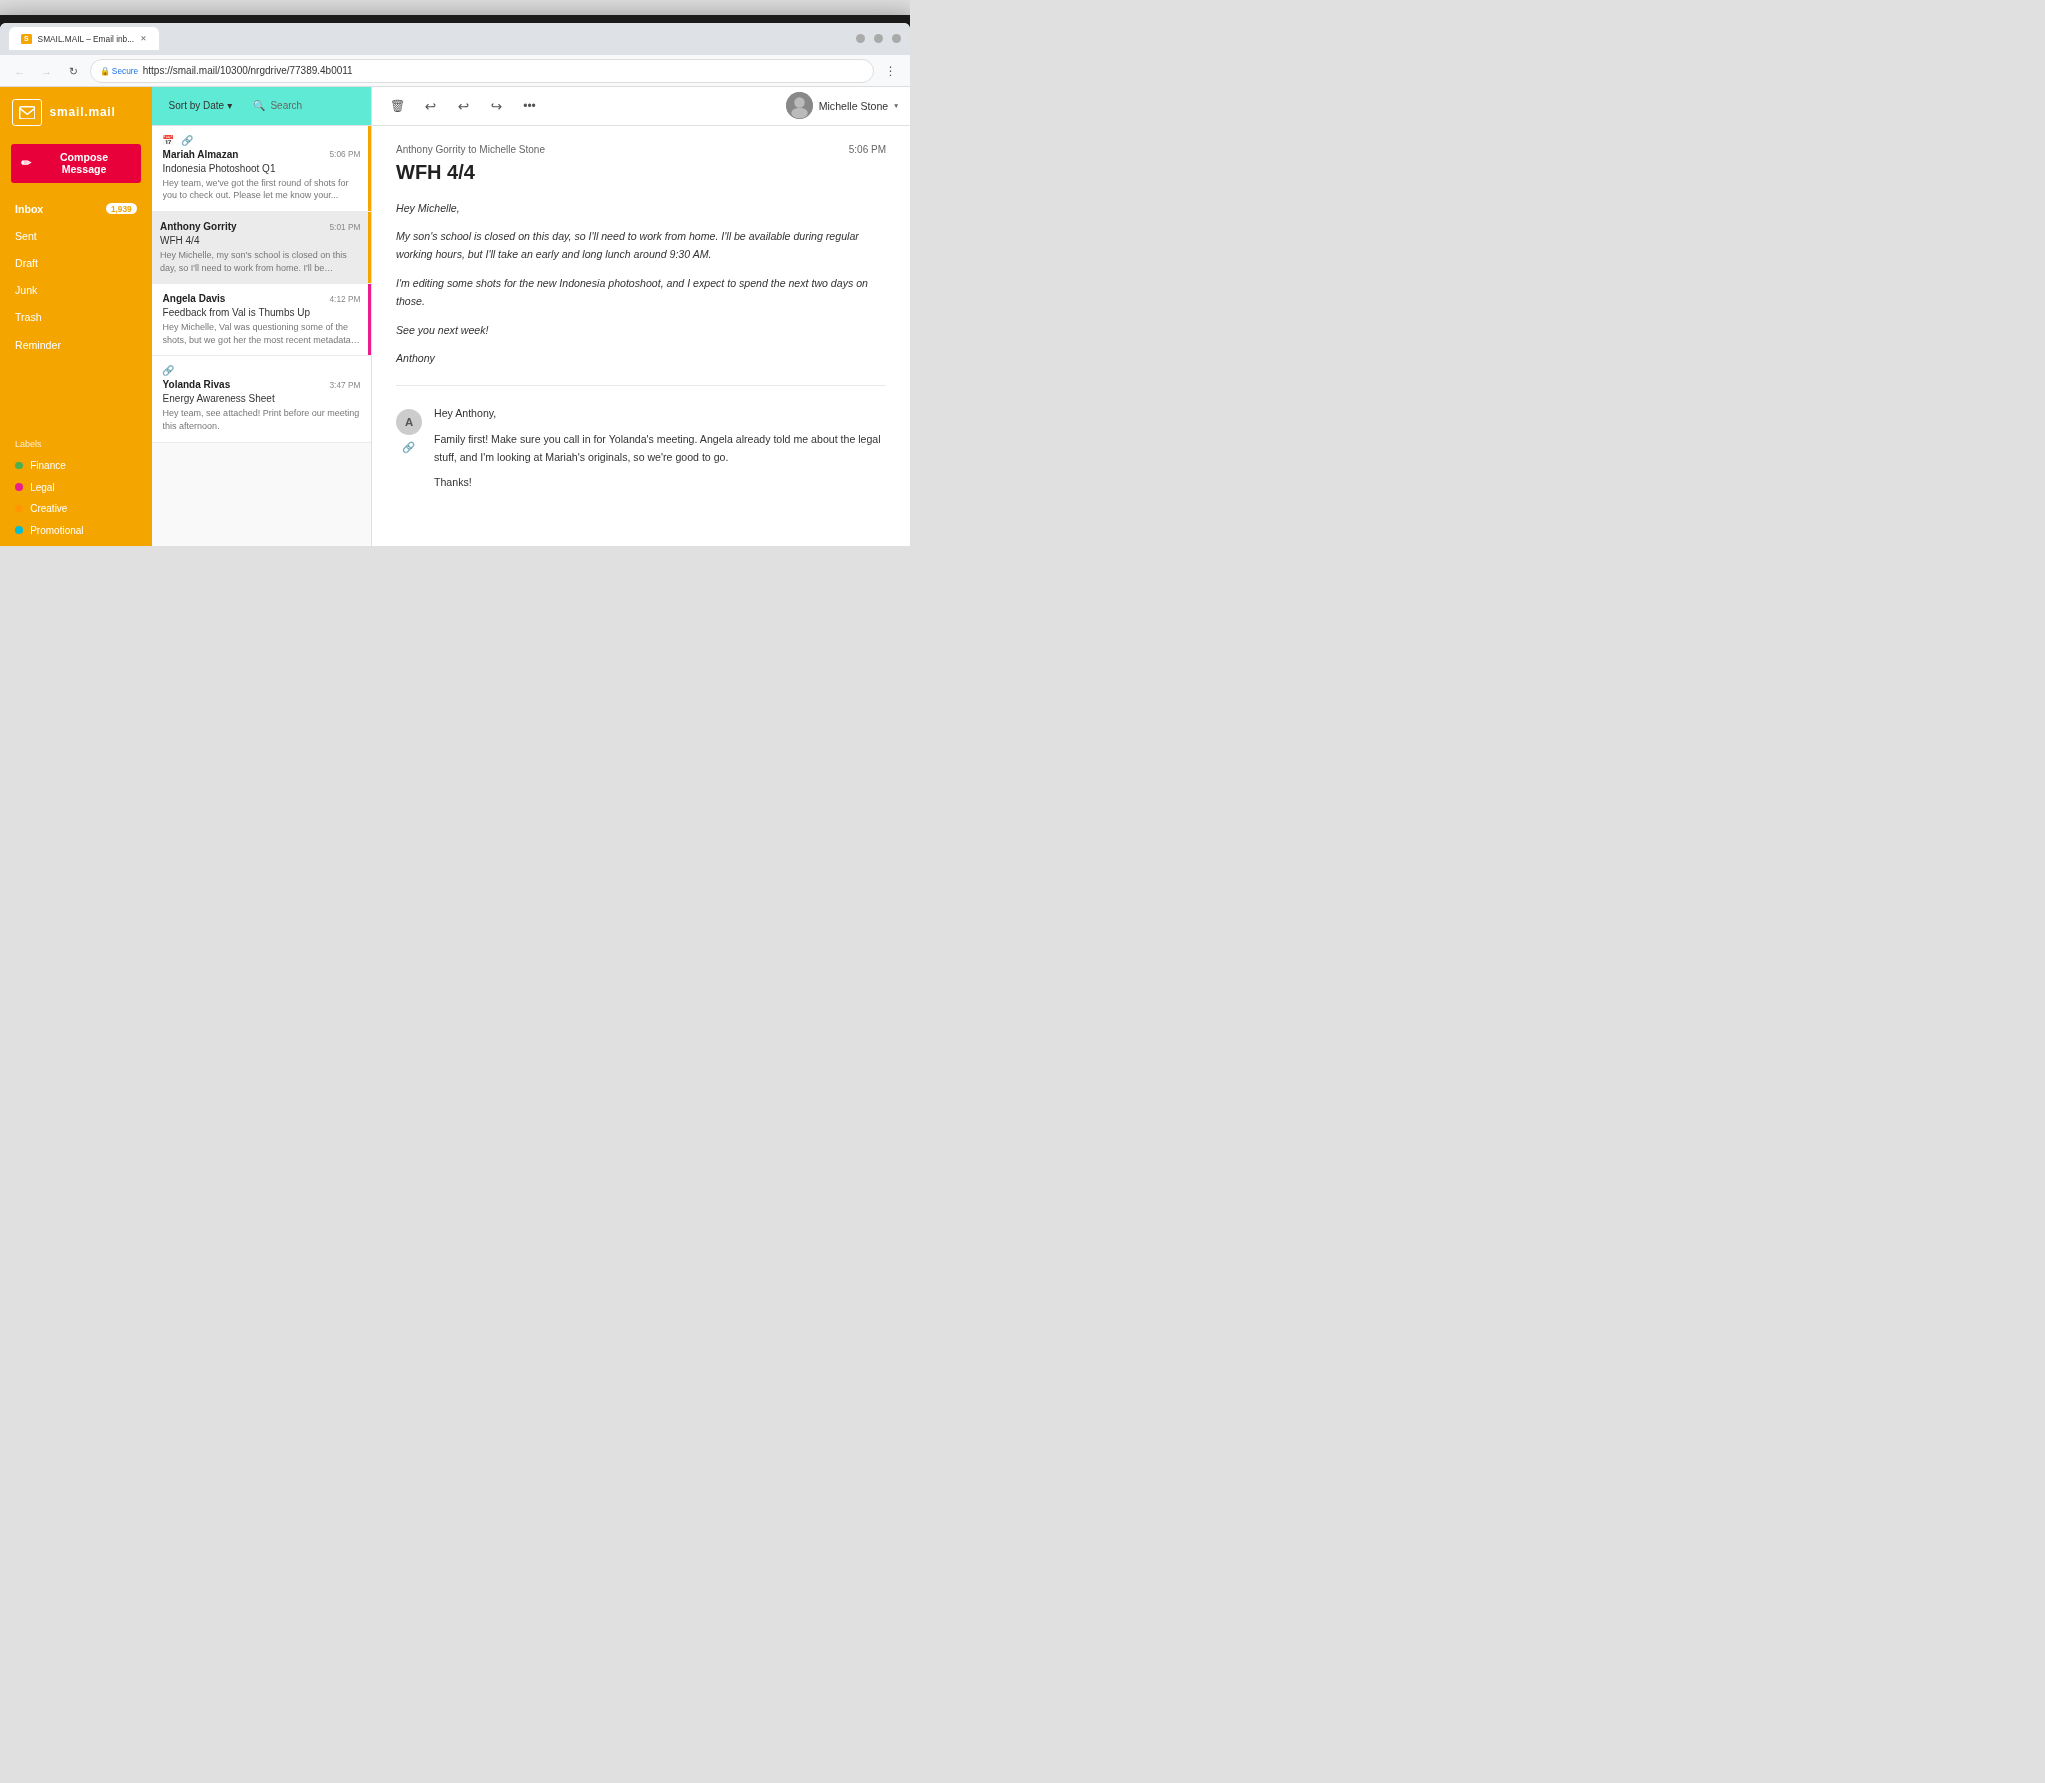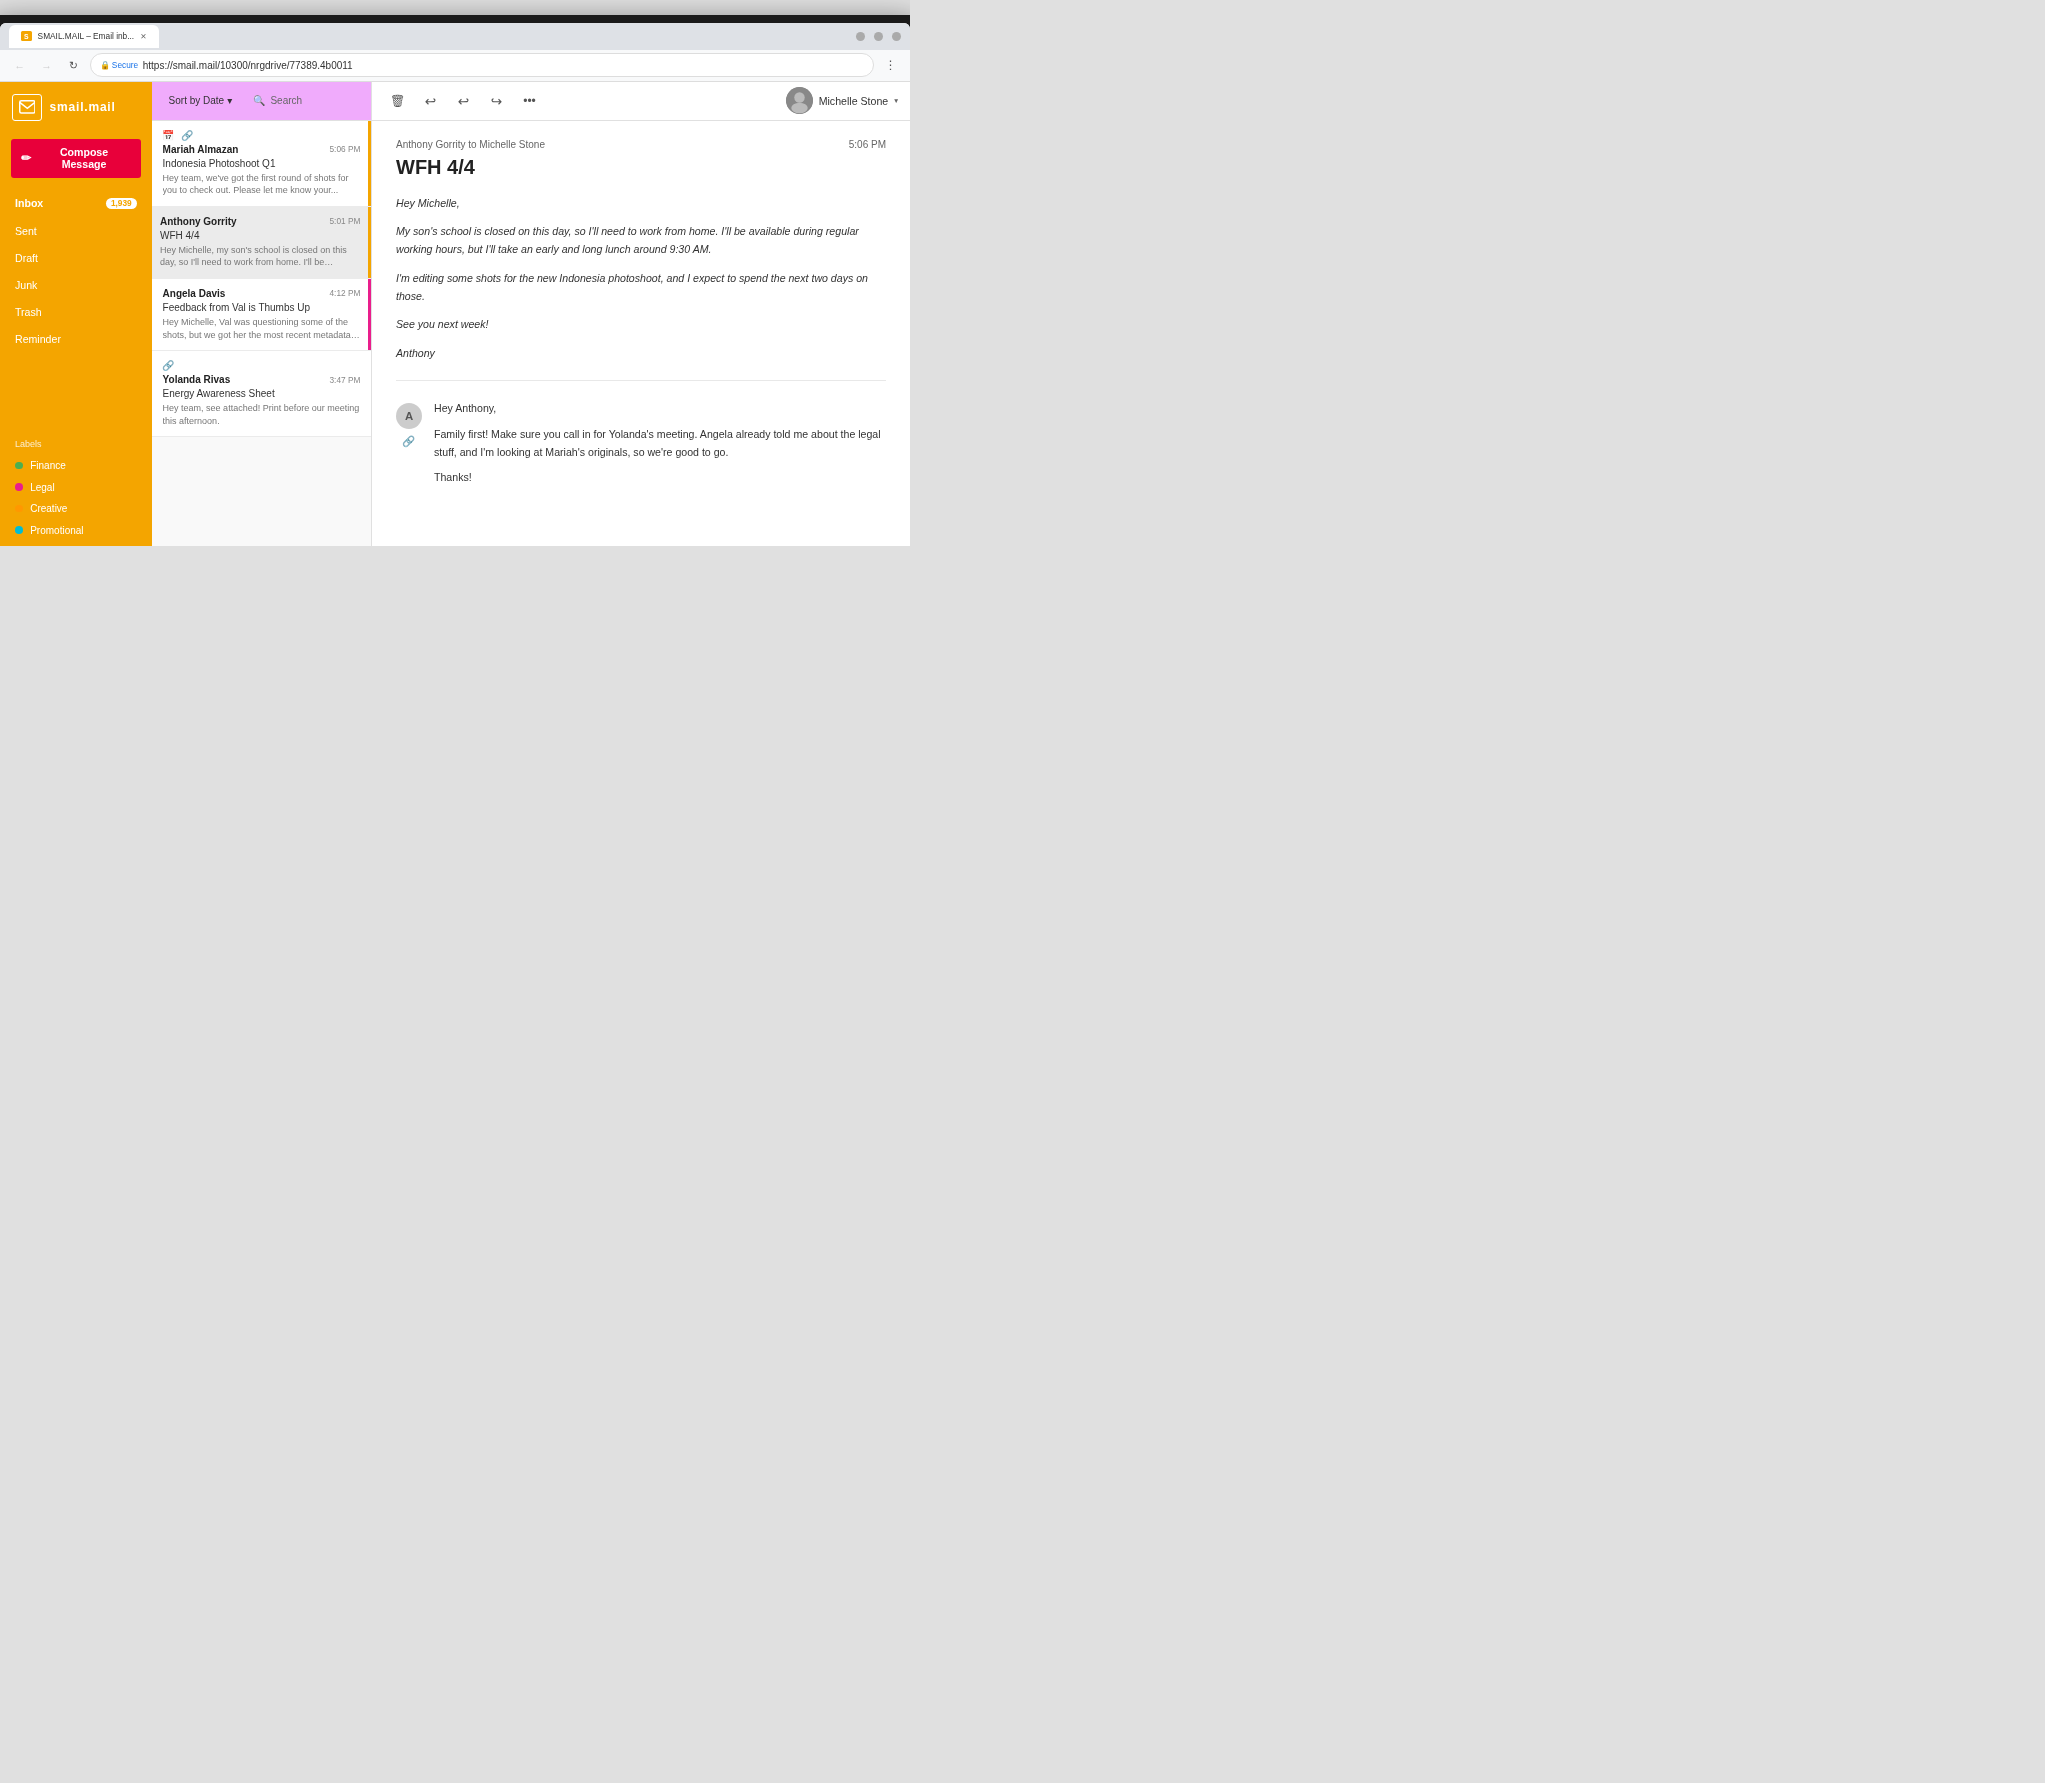--- a/index.html
+++ b/index.html
@@ -1,20 +1,20 @@
 <!DOCTYPE html>
 <html style="font-size:12px"><head>
   <meta charset="utf-8">
   <style>
     * { box-sizing: border-box; margin: 0; padding: 0; }
     body { font-family: 'Segoe UI', Arial, sans-serif; background: #e0e0e0; width: 910px; height: 546px; overflow: hidden; }
 
     
     .browser { width: 910px; height: 546px; display: flex; flex-direction: column; background: #f1f3f4; border-radius: 6px; overflow: hidden; box-shadow: 0 3px 15px rgba(0,0,0,0.3); }
-    .browser-titlebar { background: #dee1e6; height: 27px; display: flex; align-items: center; padding: 0 9px; gap: 6px; }
+    .browser-titlebar { background: #dee1e6; height: 33px; display: flex; align-items: center; padding: 0 9px; gap: 6px; }
     .browser-tabs { display: flex; align-items: center; gap: 1.5px; flex: 1; }
     .browser-tab { background: #fff; border-radius: 6px 6px 0 0; padding: 4.6px 12px; font-size: 9px; display: flex; align-items: center; gap: 6px; min-width: 137px; height: 23px; }
     .tab-favicon { width: 10.6px; height: 10.6px; background: #f4a500; border-radius: 1.5px; display: flex; align-items: center; justify-content: center; }
     .tab-title { font-size: 8.3px; color: #333; flex: 1; white-space: nowrap; overflow: hidden; text-overflow: ellipsis; }
     .tab-close { font-size: 7.6px; color: #666; cursor: pointer; }
     .browser-controls { display: flex; align-items: center; gap: 9px; }
     .win-btn { width: 9px; height: 9px; border-radius: 50%; cursor: pointer; }
     .win-min { background: #aaa; }
     .win-max { background: #aaa; }
     .win-close { background: #aaa; }
@@ -44,21 +44,21 @@
     .nav-item.active { font-weight: 600; }
     .nav-badge { background: #fff; color: #f4a500; border-radius: 7.6px; padding: 0.8px 5.3px; font-size: 8.3px; font-weight: 700; }
 
     .labels-section { padding: 9px 15px 6px; }
     .labels-title { font-size: 9px; color: rgba(255,255,255,0.8); margin-bottom: 6px; }
     .label-item { padding: 5.3px 0; display: flex; align-items: center; gap: 7.6px; cursor: pointer; font-size: 10px; color: #fff; }
     .label-dot { width: 7.6px; height: 7.6px; border-radius: 50%; flex-shrink: 0; }
 
     
     .email-list-panel { width: 220px; background: #f9f9f9; border-right: 0.8px solid #e0e0e0; display: flex; flex-direction: column; flex-shrink: 0; }
-    .list-toolbar { background: #f0abfc; border-bottom: 0.8px solid #e0e0e0; padding: 0 10.6px; height: 39px; display: flex; align-items: center; gap: 7.6px; }
+    .list-toolbar { background: #5eead4; border-bottom: 0.8px solid #e0e0e0; padding: 0 10.6px; height: 39px; display: flex; align-items: center; gap: 7.6px; }
     .sort-btn { display: flex; align-items: center; gap: 3px; font-size: 10px; color: #333; cursor: pointer; border: none; background: transparent; padding: 4.6px 6px; border-radius: 3px; }
     .search-btn { display: flex; align-items: center; gap: 4.6px; font-size: 10px; color: #666; cursor: pointer; border: none; background: transparent; padding: 4.6px 7.6px; border-radius: 3px; }
 
     .email-items { overflow-y: auto; flex: 1; }
     .email-item { background: #fff; border-bottom: 0.8px solid #ebebeb; padding: 9px 10.6px; cursor: pointer; position: relative; }
     .email-item.active { background: #f0f0f0; padding-left: 8px; }
     .email-item-header { display: flex; justify-content: space-between; align-items: center; margin-bottom: 3px; }
     .email-sender { font-size: 10px; font-weight: 600; color: #222; }
     .email-time { font-size: 8.3px; color: #888; }
     .email-subject { font-size: 10px; font-weight: 400; color: #333; margin-bottom: 3px; }

